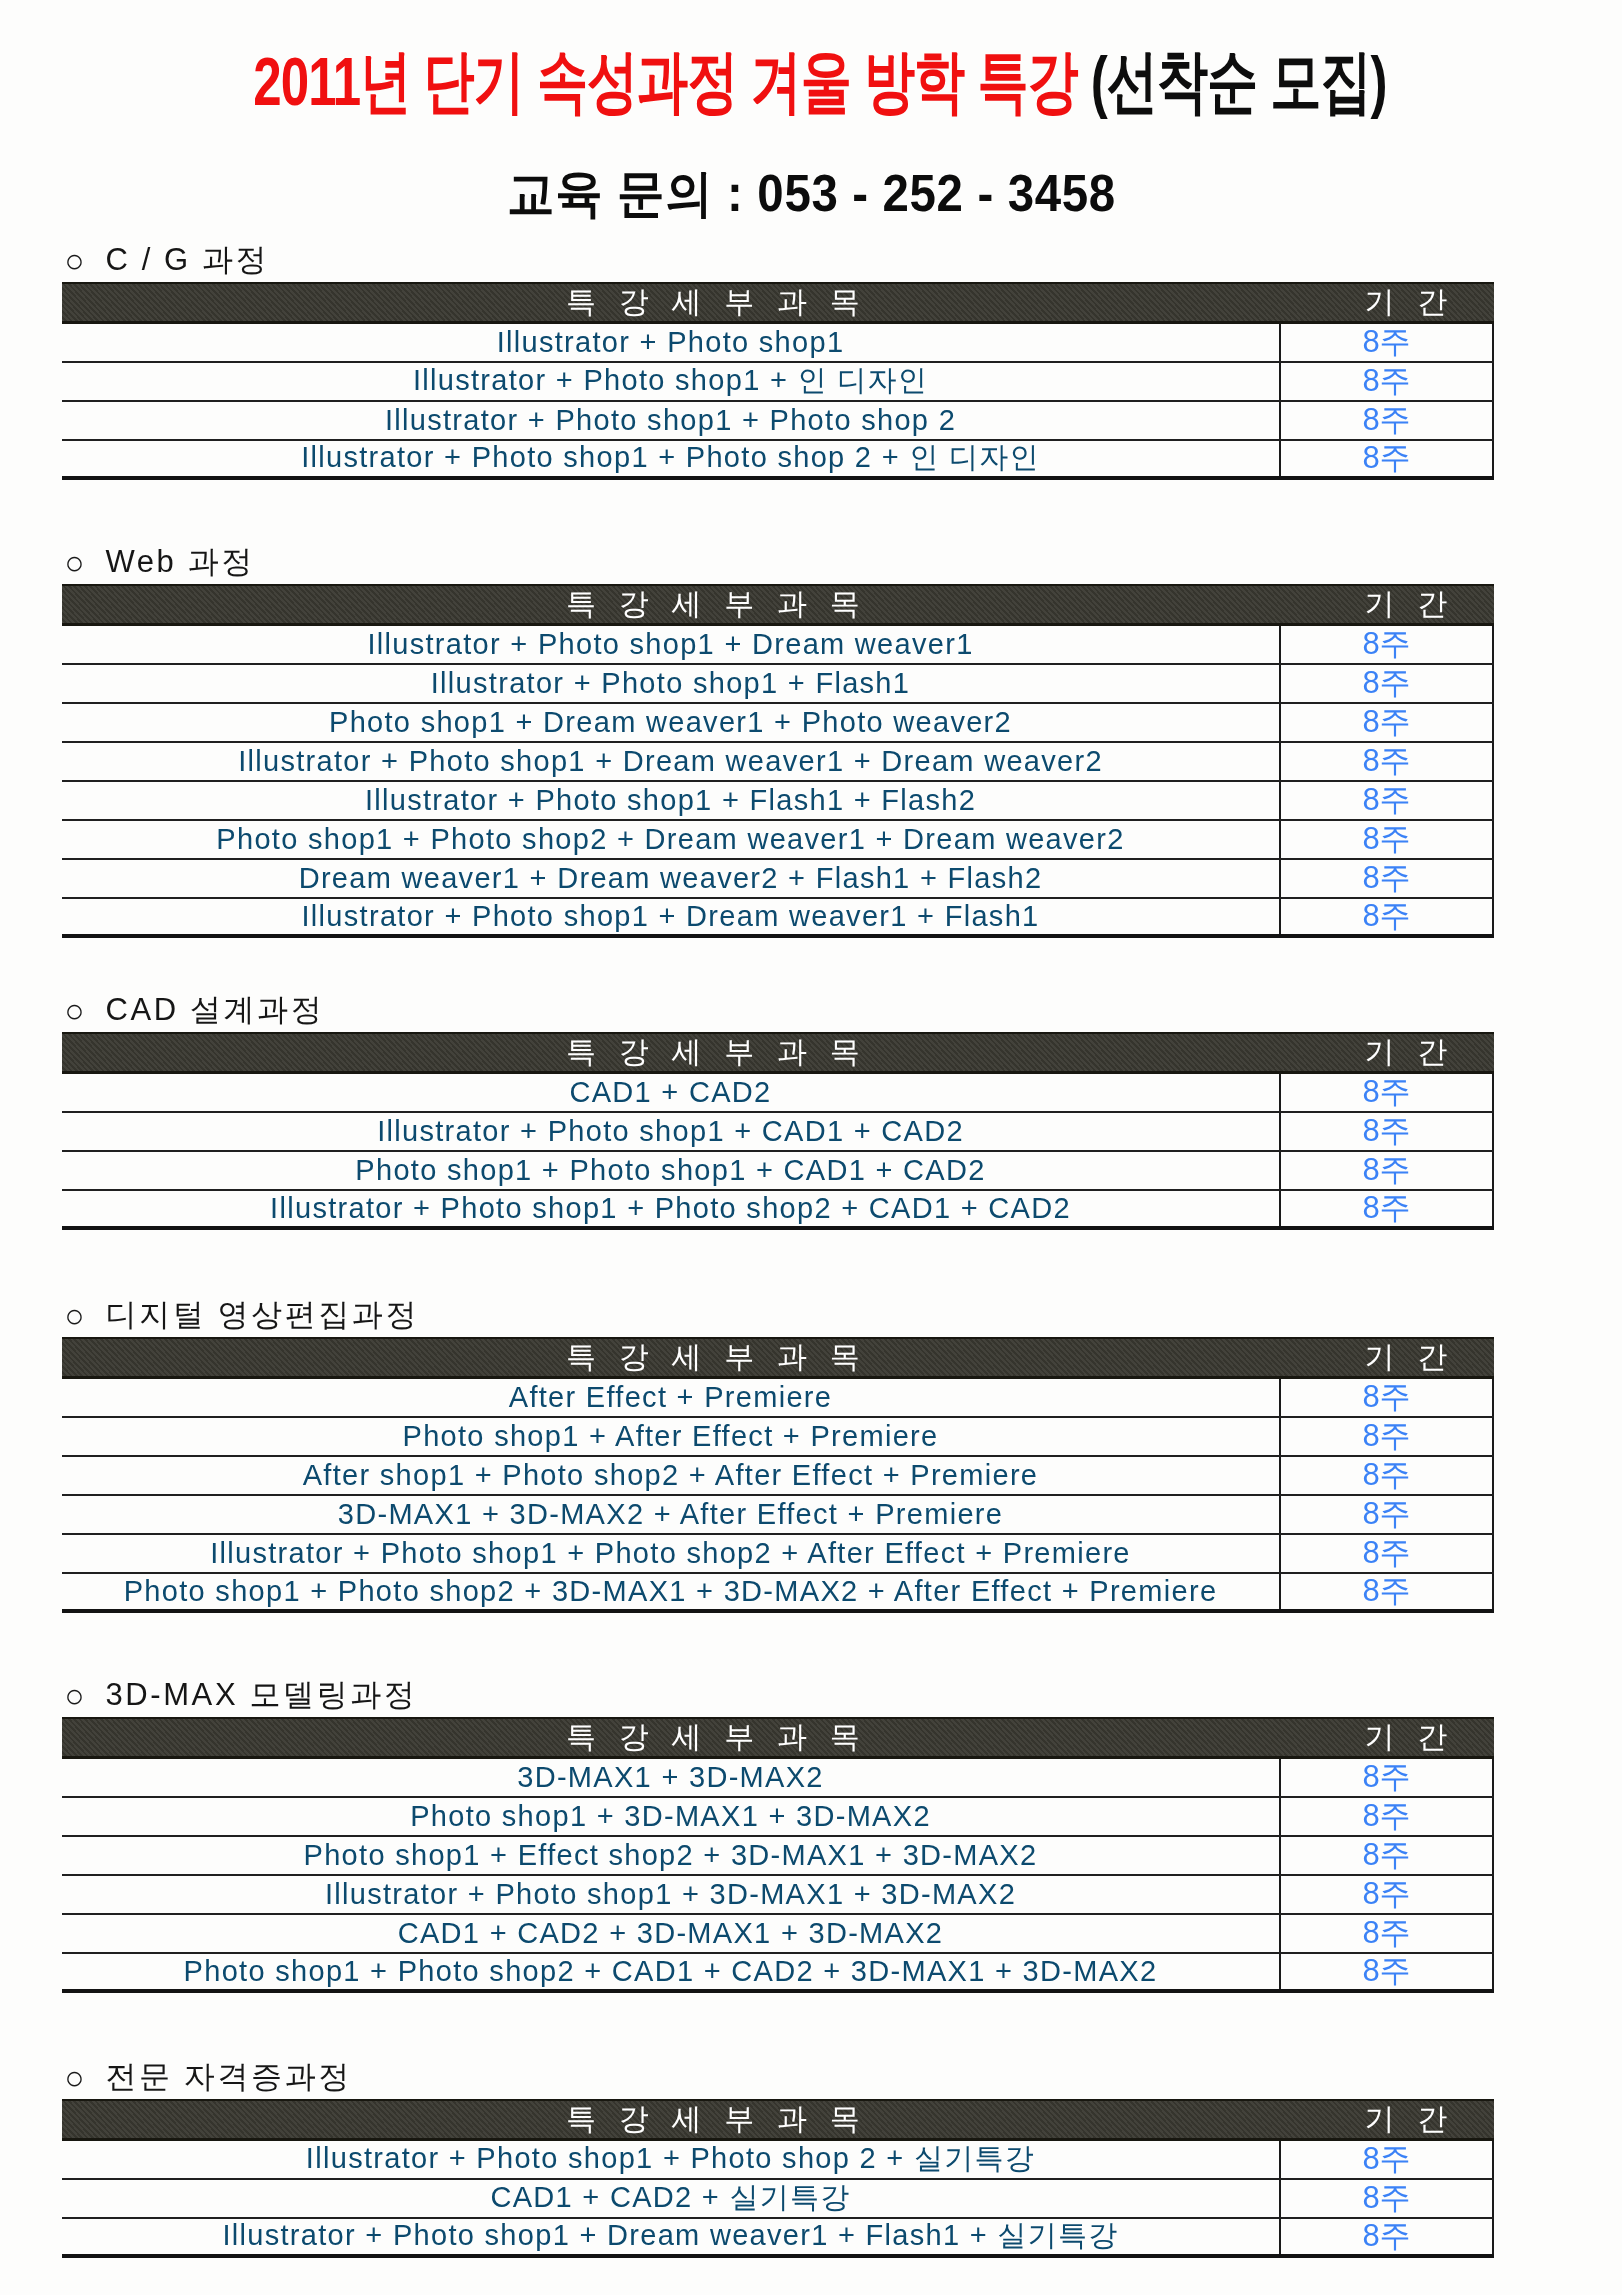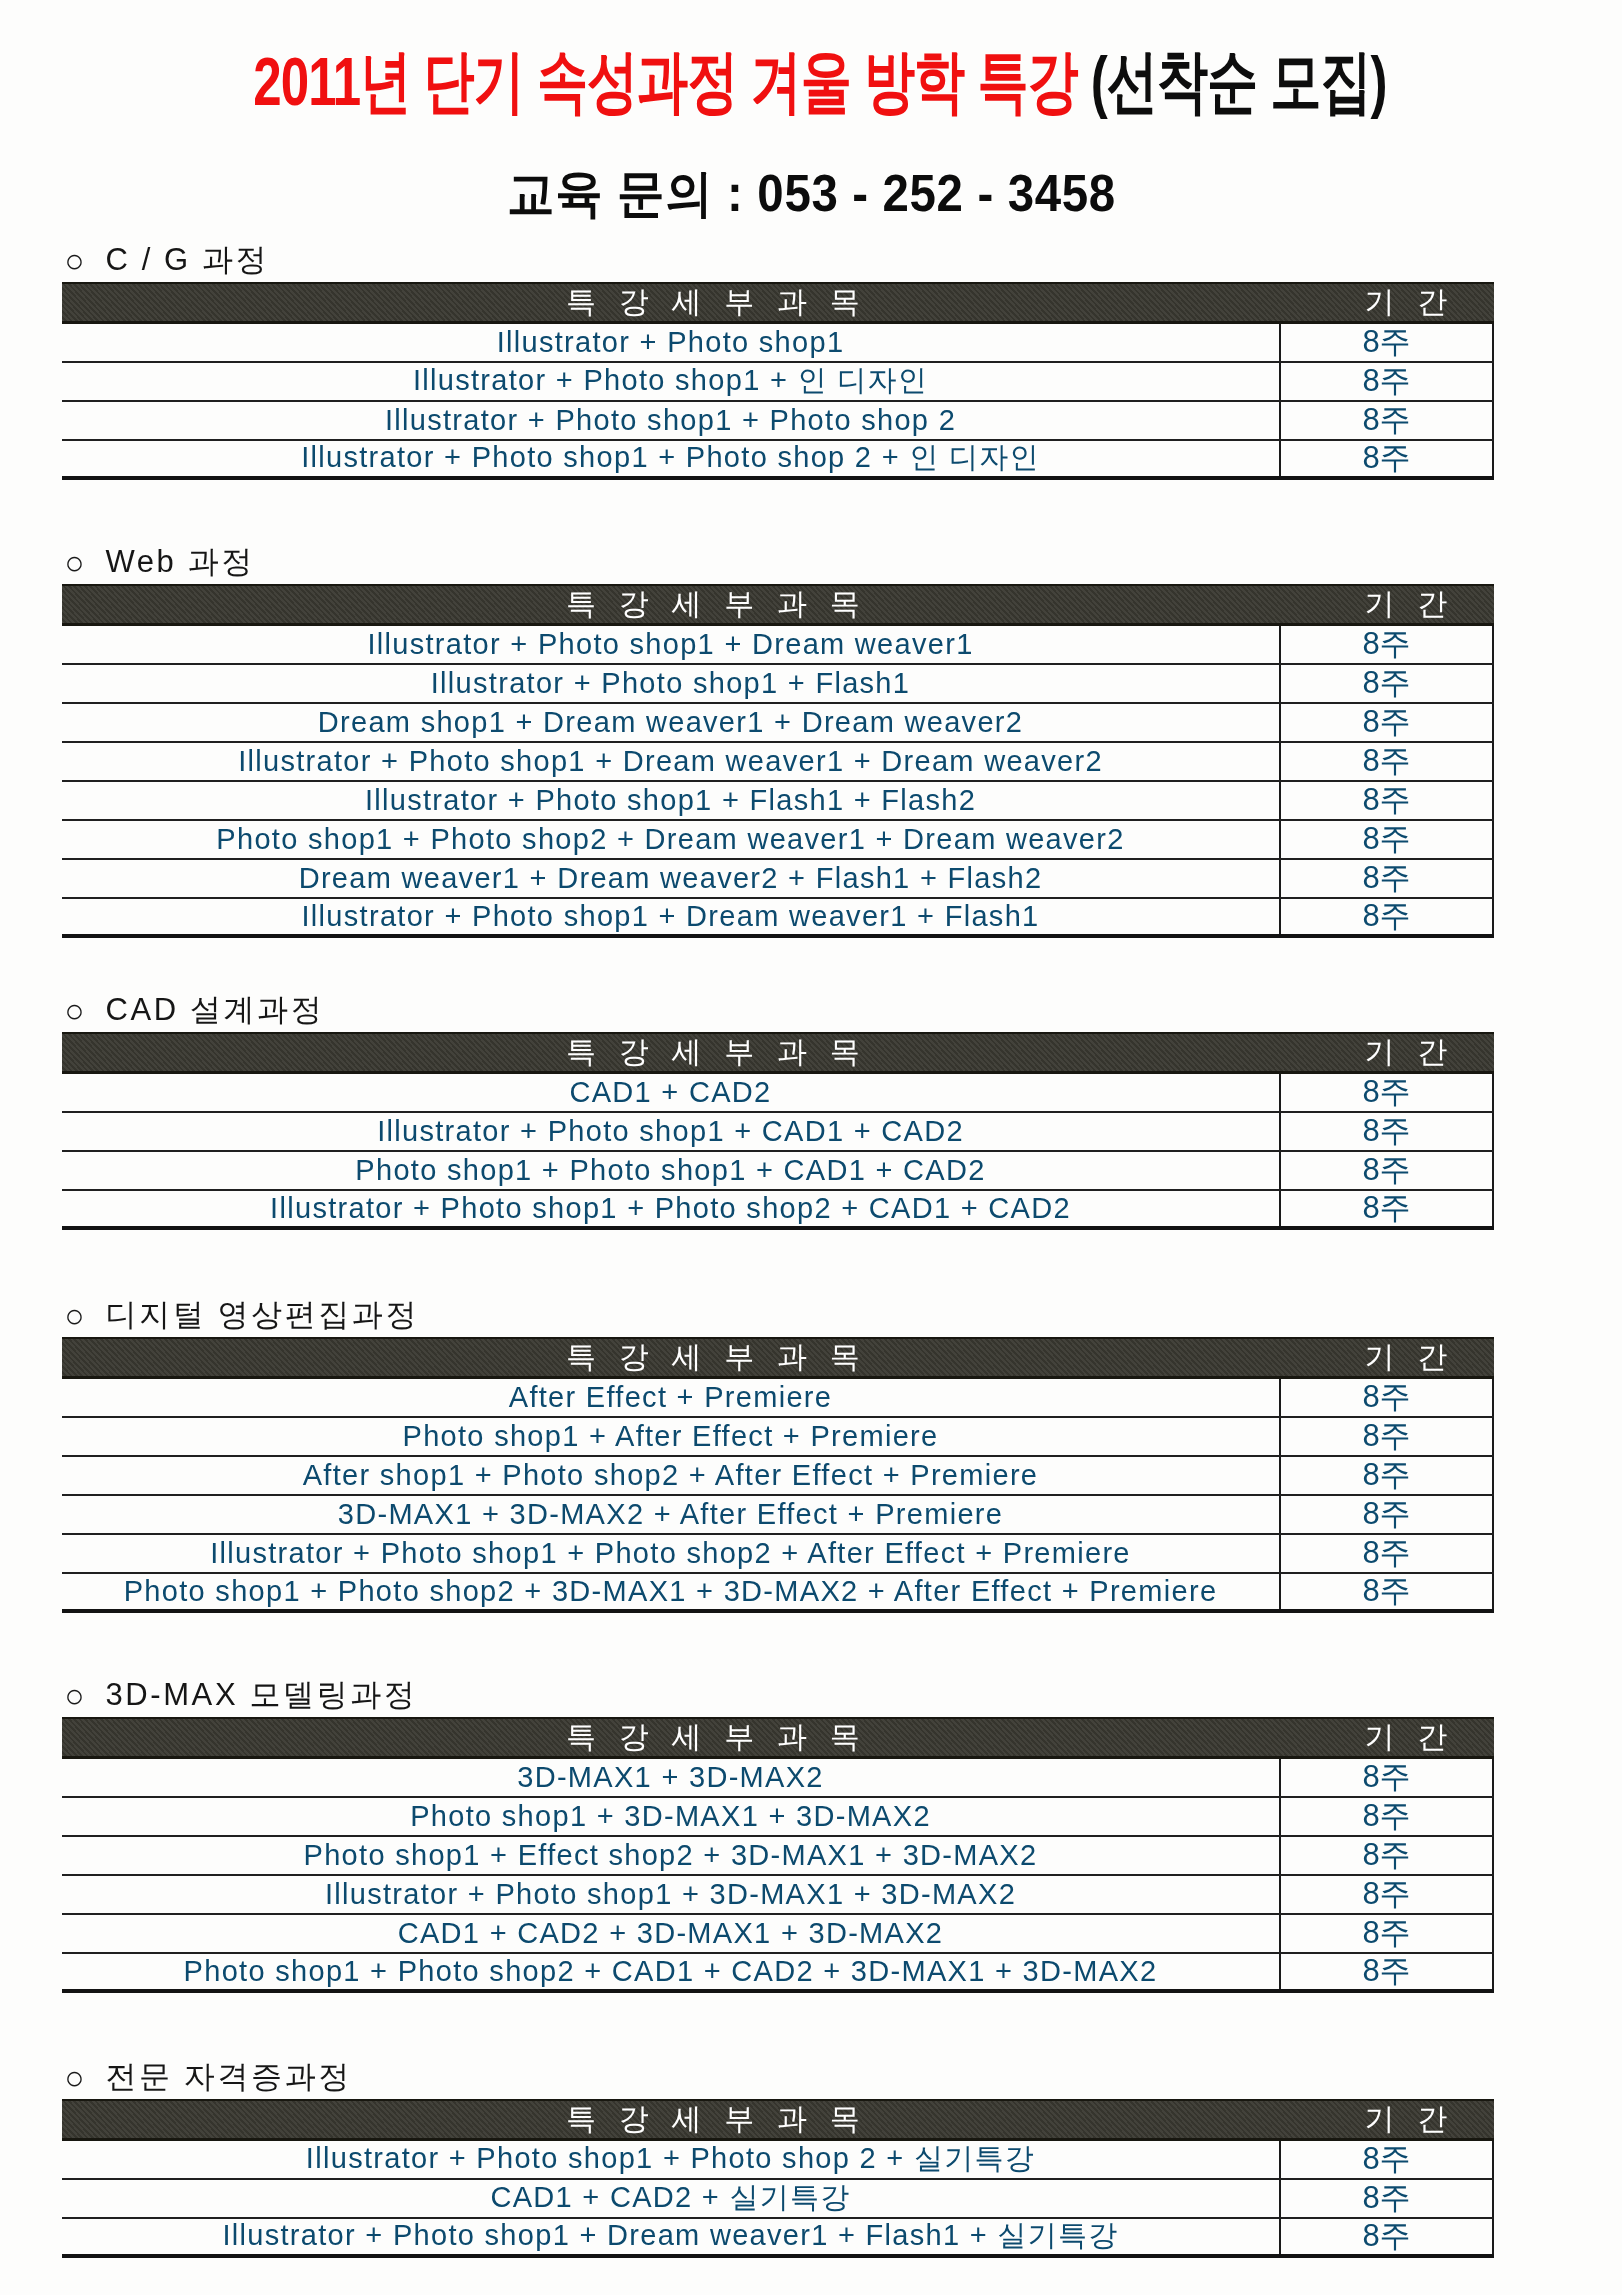--- a/index.html
+++ b/index.html
@@ -107,21 +107,21 @@
     flex: 0 0 1217px;
     font-size: 29px;
     letter-spacing: 1.3px;
     color: #0c4a6e;
   }
   .td-period {
     flex: 1 1 auto;
     border-left: 2.6px solid #1a1a1a;
     border-right: 2.6px solid #1a1a1a;
     font-size: 31px;
-    color: #0c4a6e;
+    color: #3b82f6;
   }
 </style>
 </head>
 <body>
 
 <div class="page">
 
   <div class="title">
     <span class="title-red">2011년 단기 속성과정 겨울 방학 특강 </span><span class="title-black">(선착순 모집)</span>
   </div>
@@ -178,21 +178,21 @@
     <div class="td td-subject">Illustrator + Photo shop1 + Dream weaver1</div>
     <div class="td td-period">8주</div>
   </div>
 
   <div class="trow">
     <div class="td td-subject">Illustrator + Photo shop1 + Flash1</div>
     <div class="td td-period">8주</div>
   </div>
 
   <div class="trow">
-    <div class="td td-subject">Dream shop1 + Dream weaver1 + Dream weaver2</div>
+    <div class="td td-subject">Photo shop1 + Dream weaver1 + Photo weaver2</div>
     <div class="td td-period">8주</div>
   </div>
 
   <div class="trow">
     <div class="td td-subject">Illustrator + Photo shop1 + Dream weaver1 + Dream weaver2</div>
     <div class="td td-period">8주</div>
   </div>
 
   <div class="trow">
     <div class="td td-subject">Illustrator + Photo shop1 + Flash1 + Flash2</div>

